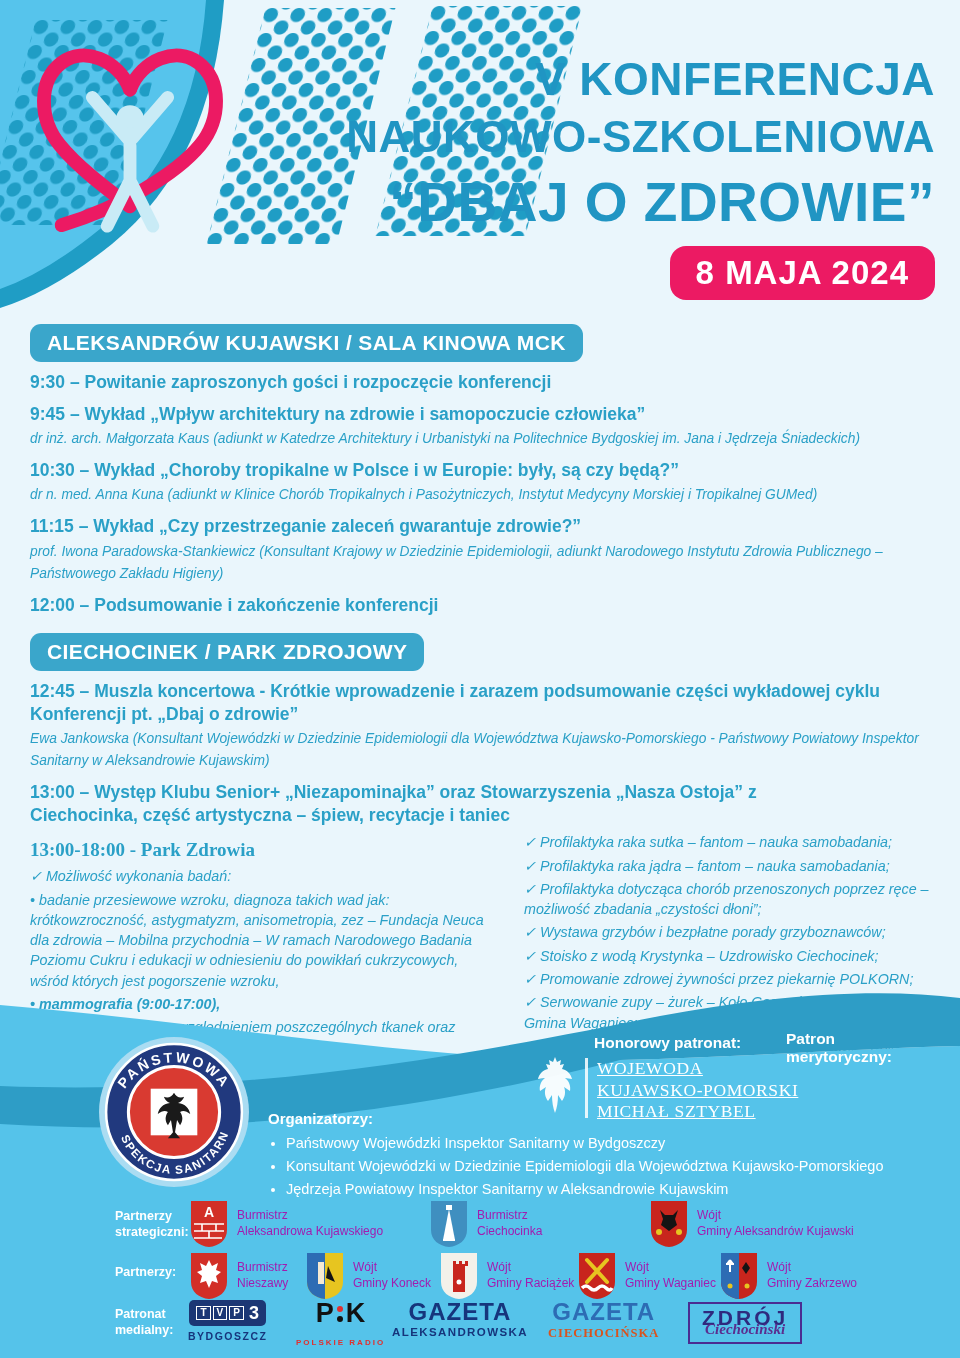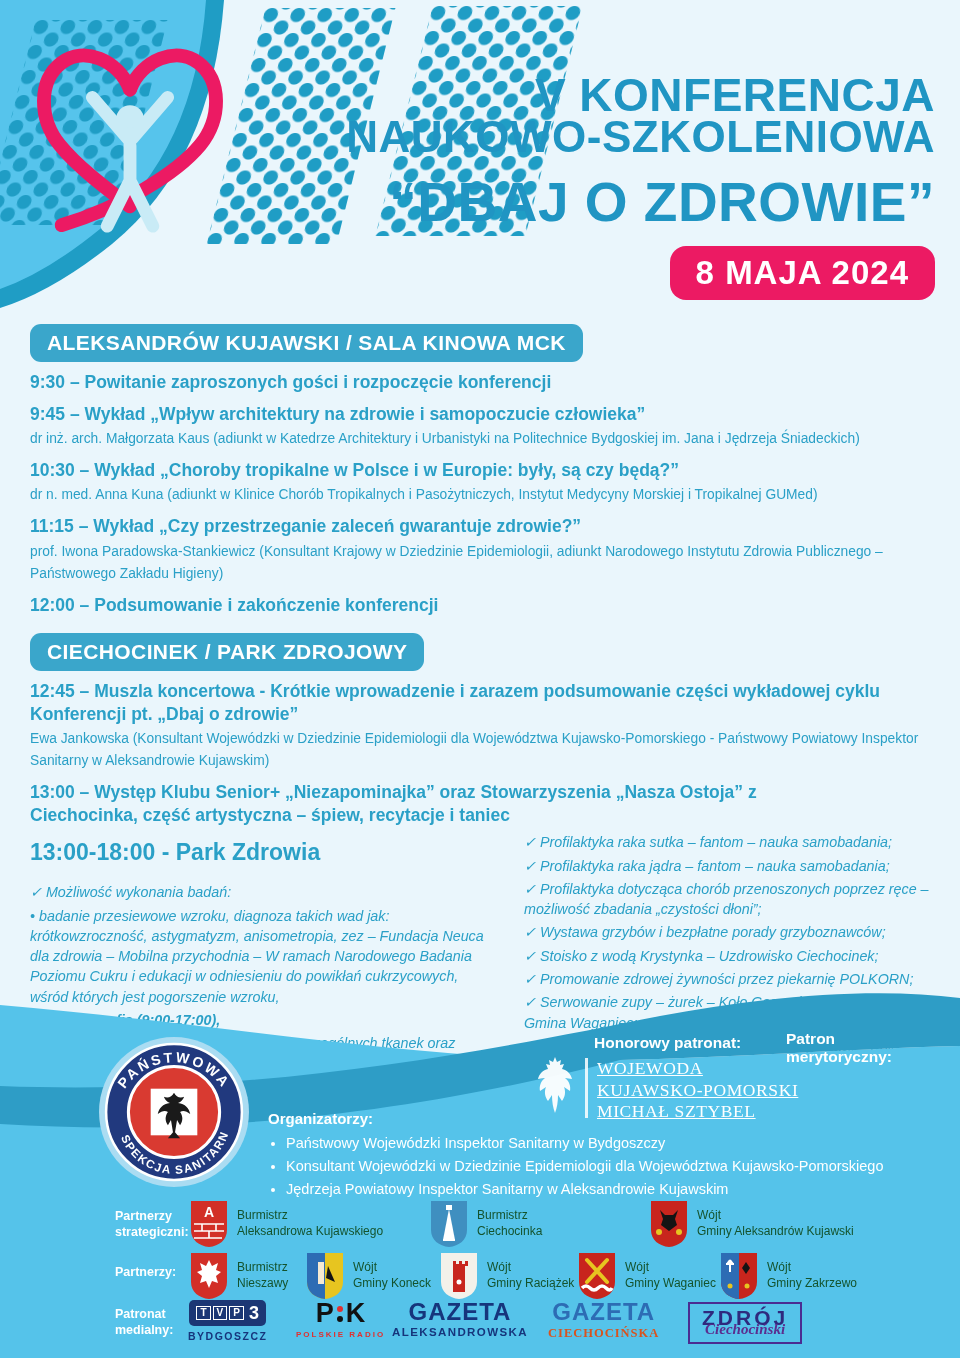--- a/index.html
+++ b/index.html
@@ -14,34 +14,34 @@
   .dots{position:absolute;transform:skewX(-14deg);
     background-image:
       radial-gradient(circle at 7px 7px,#1f9dc5 6.5px,transparent 7.6px),
       radial-gradient(circle at 7px 7px,#1f9dc5 6.5px,transparent 7.6px);
     background-size:27px 25px,27px 25px;
     background-position:0 0,13.5px 12.5px;}
   .dots1{left:10px;top:20px;width:132px;height:205px;}
   .dots2{left:236px;top:8px;width:130px;height:236px;}
   .dots3{left:404px;top:6px;width:150px;height:230px;}
   .title{right:25px;text-align:right;color:#2095c3;font-weight:800;letter-spacing:.5px;white-space:nowrap;}
-  .t1{top:52px;font-size:46px;margin-top:16px;}
+  .t1{top:52px;font-size:46px;}
   .t2{top:112px;font-size:44px;}
   .t3{top:170px;font-size:55px;}
   .date-badge{right:25px;top:246px;background:#ec1a63;color:#fff;font-size:33px;font-weight:800;
     padding:8px 26px;border-radius:16px;letter-spacing:1px;}
 
   
   .content{left:30px;top:324px;width:906px;}
   .sec-badge{display:inline-block;background:#3aa6cb;color:#fff;font-weight:800;font-size:21px;
     padding:7px 17px;border-radius:11px;letter-spacing:.4px;}
   .item{color:#2aa0c7;font-weight:700;font-size:17.5px;line-height:1.32;margin:9px 0 2px;}
-  .note{color:#2aa0c7;font-size:13.8px;line-height:1.6;margin:0 0 2px;font-weight:400;}
+  .note{color:#2aa0c7;font-style:italic;font-size:13.8px;line-height:1.6;margin:0 0 2px;font-weight:400;}
   .gap{height:14px;}
-  .park-head{color:#2aa0c7;font-weight:800;font-size:23px;margin:10px 0 16px;}
+  .park-head{color:#2aa0c7;font-weight:800;font-size:19px;margin:10px 0 5px;font-family:Liberation Serif, serif;}
   .cols{display:flex;gap:26px;align-items:flex-start;margin-top:2px;}
   .colL{width:468px;}
   .colR{width:412px;padding-top:3px;}
   .cols p{color:#2aa0c7;font-style:italic;font-size:14.3px;line-height:1.42;margin:0 0 3px;}
   .cols p.b{font-weight:800;}
 
   
   .footer{left:0;top:980px;width:960px;height:378px;}
   .footer .wave{position:absolute;inset:0;}
   .f-white{color:#fff;}
@@ -52,34 +52,34 @@
   .merit-label{left:786px;top:50px;font-weight:800;font-size:15.5px;line-height:1.18;}
   .merit-name{left:786px;top:94px;font-size:13.5px;line-height:1.32;}
   .org{left:268px;top:130px;}
   .org-label{font-weight:800;font-size:15px;margin-bottom:5px;}
   .org ul{margin:0 0 0 18px;padding:0;}
   .org li{font-size:14.5px;line-height:1.58;}
   .pis{left:98px;top:56px;}
 
   .row-label{position:absolute;left:115px;color:#fff;font-weight:800;font-size:12.5px;line-height:1.3;}
   .partner{position:absolute;display:flex;gap:9px;align-items:center;}
-  .pname{color:#14532d;font-size:12px;line-height:1.3;}
+  .pname{color:#a21caf;font-size:12px;line-height:1.3;}
   .crest{width:38px;height:48px;flex:0 0 auto;}
 
   
   .media{position:absolute;display:flex;flex-direction:column;align-items:center;line-height:1;}
   .tvp-bar{background:#1c3775;border-radius:5px;padding:4px 7px;display:flex;align-items:center;gap:2px;}
   .tvp-letter{border:1.5px solid #fff;color:#fff;font-size:10px;font-weight:800;padding:1px 3px;}
   .tvp-digit{color:#fff;font-size:18px;font-weight:800;margin-left:3px;}
   .tvp-sub{color:#16357c;font-weight:800;font-size:10.5px;letter-spacing:1.5px;margin-top:5px;}
   .pik-main{font-size:27px;font-weight:800;color:#111;display:flex;align-items:center;gap:3px;}
   .pik-dots{display:flex;flex-direction:column;gap:4px;}
   .pik-dots i{width:6px;height:6px;border-radius:50%;background:#111;}
   .pik-dots i.red{background:#e03030;}
-  .pik-sub{color:#e03030;font-size:8px;font-weight:800;letter-spacing:2px;margin-top:4px;}
+  .pik-sub{color:#e03030;font-size:8px;font-weight:800;letter-spacing:2px;margin-top:12px;}
   .gz-top-a{font-size:24px;font-weight:800;color:#16357c;letter-spacing:1px;}
   .gz-bot-a{font-size:11.5px;font-weight:800;color:#16357c;letter-spacing:1.4px;margin-top:3px;}
   .gz-top-c{font-size:24px;font-weight:800;color:#2d6cb4;letter-spacing:1px;}
   .gz-bot-c{font-family:"Liberation Serif",serif;font-size:12.5px;font-weight:700;color:#d9531e;letter-spacing:1px;margin-top:3px;}
   .zd{border:2.5px solid #4b2c92;padding:3px 12px 5px;}
   .zd-top{font-size:21px;font-weight:800;color:#2e2a7e;letter-spacing:3px;}
   .zd-bot{font-family:"Liberation Serif",serif;font-style:italic;font-weight:700;font-size:15px;color:#5b2d8f;margin-top:-6px;}
 </style>
 </head>
 <body>

